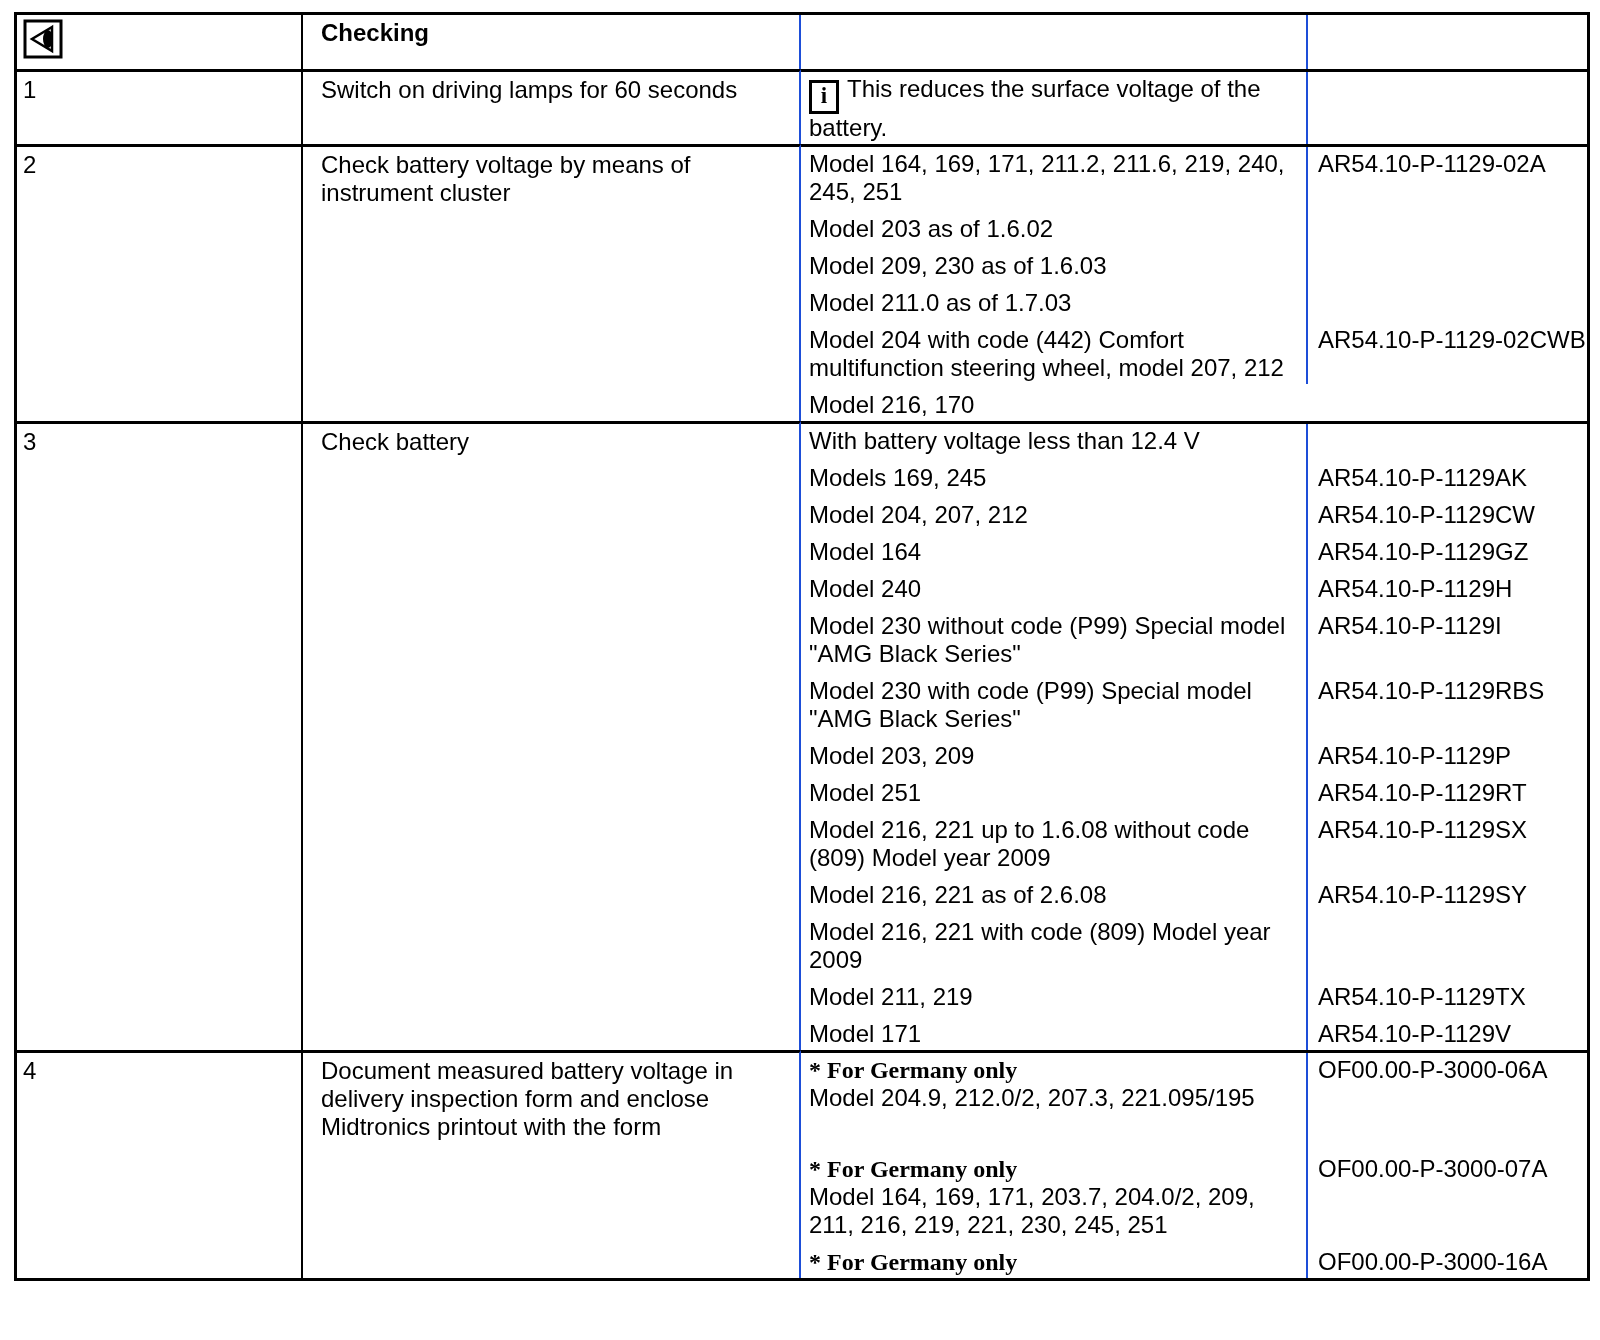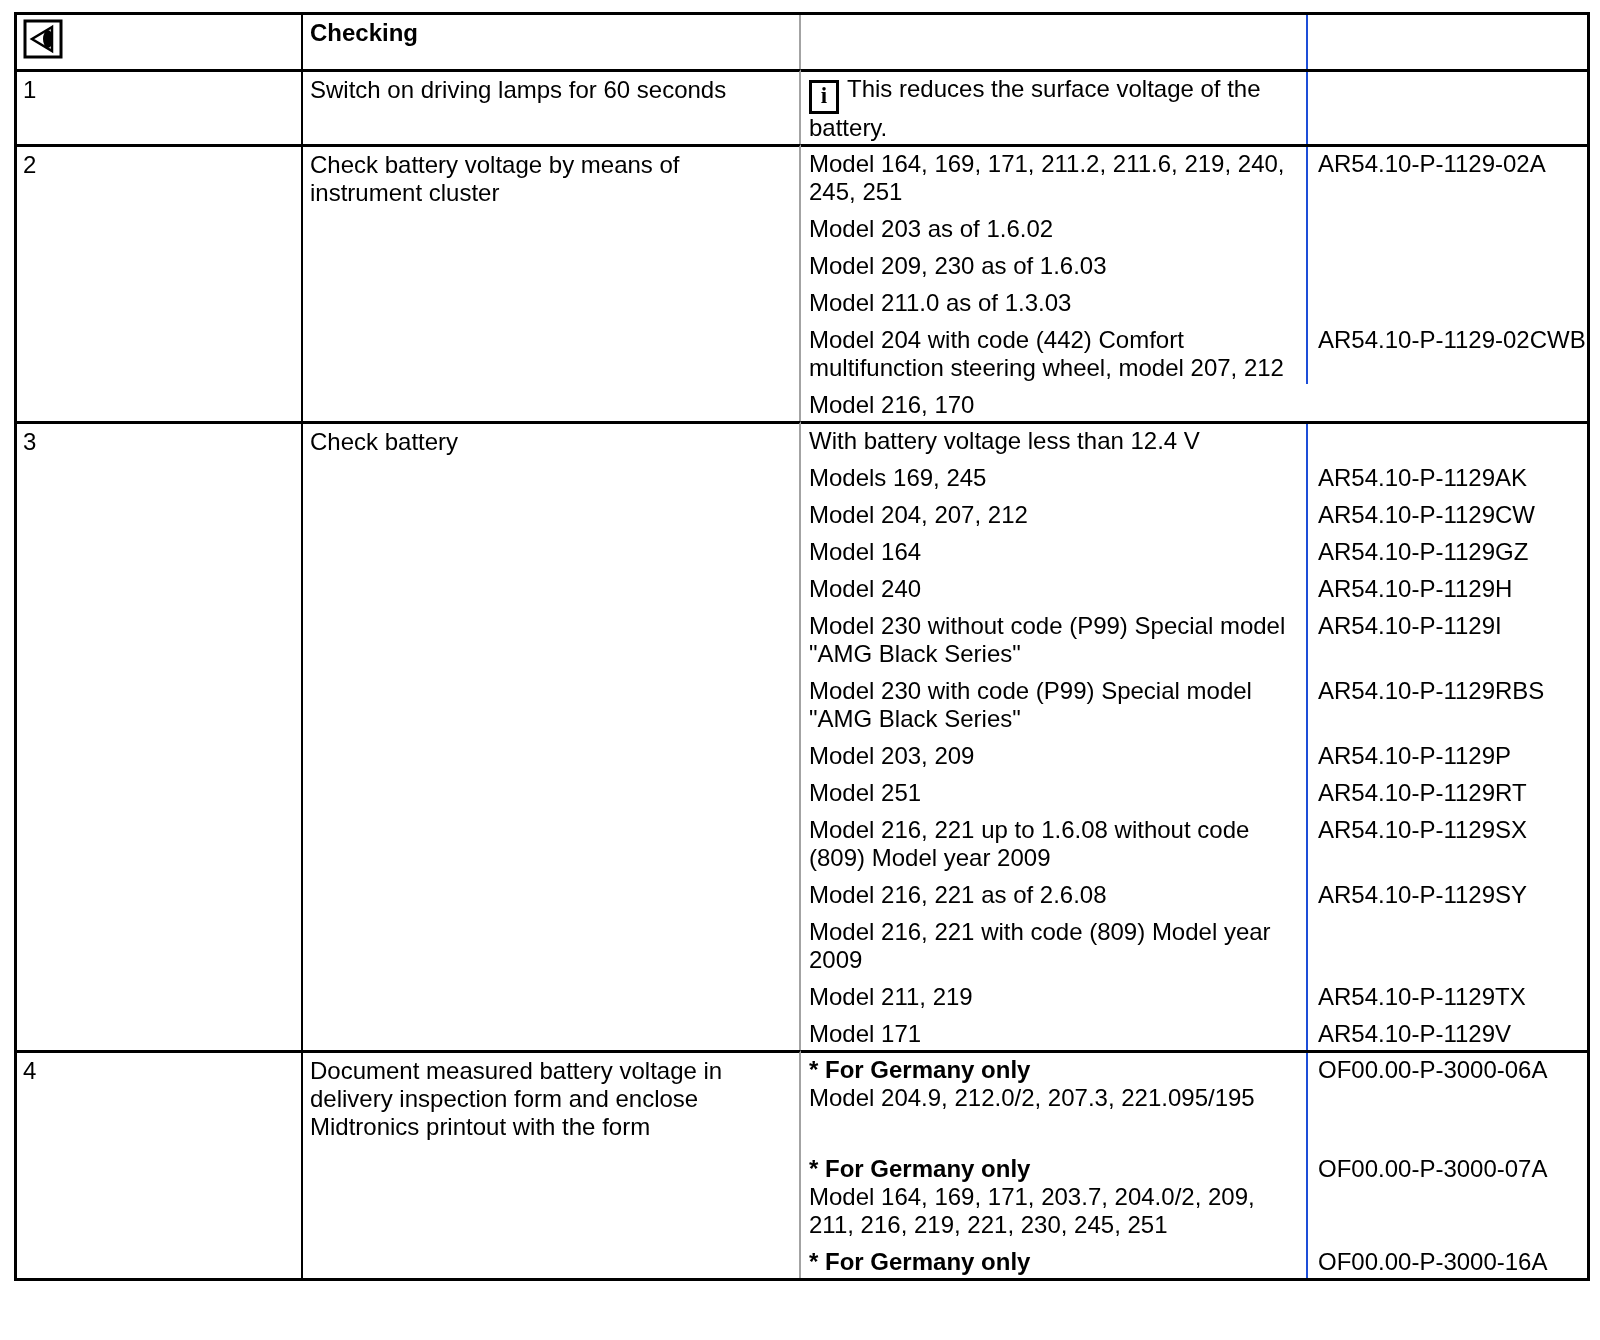--- a/index.html
+++ b/index.html
@@ -9,36 +9,36 @@
     display:grid;
     grid-template-columns:286px 498px 786px;
     width:1570px;
     border:3px solid #000;
     font-family:"Liberation Sans","DejaVu Sans",sans-serif;
     font-size:24px;
     line-height:28px;
   }
   .cell{background:#fff;}
   .c1{border-right:2px solid #000;padding:4px 4px 4px 6px;}
-  .c2{border-right:2px solid #a3a3a3;padding:4px 8px 4px 7px;}
+  .c2{border-right:2px solid #1d4ed8;padding:4px 8px 4px 18px;}
   .c34{padding:0;display:flex;flex-direction:column;}
   .b{border-top:3px solid #000;}
   .h.c2{font-weight:bold;}
   .h{min-height:40px;}
   .entries{display:flex;flex-direction:column;flex:1;height:100%;}
   .entry{display:grid;grid-template-columns:505px 1fr;}
   .entry:last-child{flex:1;}
   .desc{padding:3px 4px 2px 8px;}
   .code{border-left:2px solid #1d4ed8;padding:3px 4px 2px 10px;white-space:nowrap;}
   .entry:not(:first-child) .desc,
   .entry:not(:first-child) .code{padding-top:7px;}
   .entry.gap-after .desc,
   .entry.gap-after .code{padding-bottom:36px;}
   .star-line{display:block;}
-  .star-bold{font-weight:bold;}
+  .star-bold{font-weight:bold;font-family:Liberation Serif, serif;}
   .info-box{
     display:inline-block;width:24px;height:28px;border:3px solid #000;
     font-family:"Liberation Serif","DejaVu Serif",serif;font-weight:bold;
     font-size:23px;line-height:26px;text-align:center;margin-right:8px;
     vertical-align:-6px;
   }
   .nav-icon{display:inline-block;width:40px;height:40px;}
 </style>
 </head>
 <body>
@@ -98,21 +98,21 @@
 
   <div class="entry">
     <div class="desc">
       <span class="desc-text">Model 209, 230 as of 1.6.03</span>
     </div>
     <div class="code"></div>
   </div>
 
   <div class="entry">
     <div class="desc">
-      <span class="desc-text">Model 211.0 as of 1.3.03</span>
+      <span class="desc-text">Model 211.0 as of 1.7.03</span>
     </div>
     <div class="code"></div>
   </div>
 
 
   <div class="entry">
     <div class="desc">
       <span class="desc-text">Model 204 with code (442) Comfort multifunction steering wheel, model 207, 212</span>
     </div>
     <div class="code">AR54.10-P-1129-02CWB</div>

